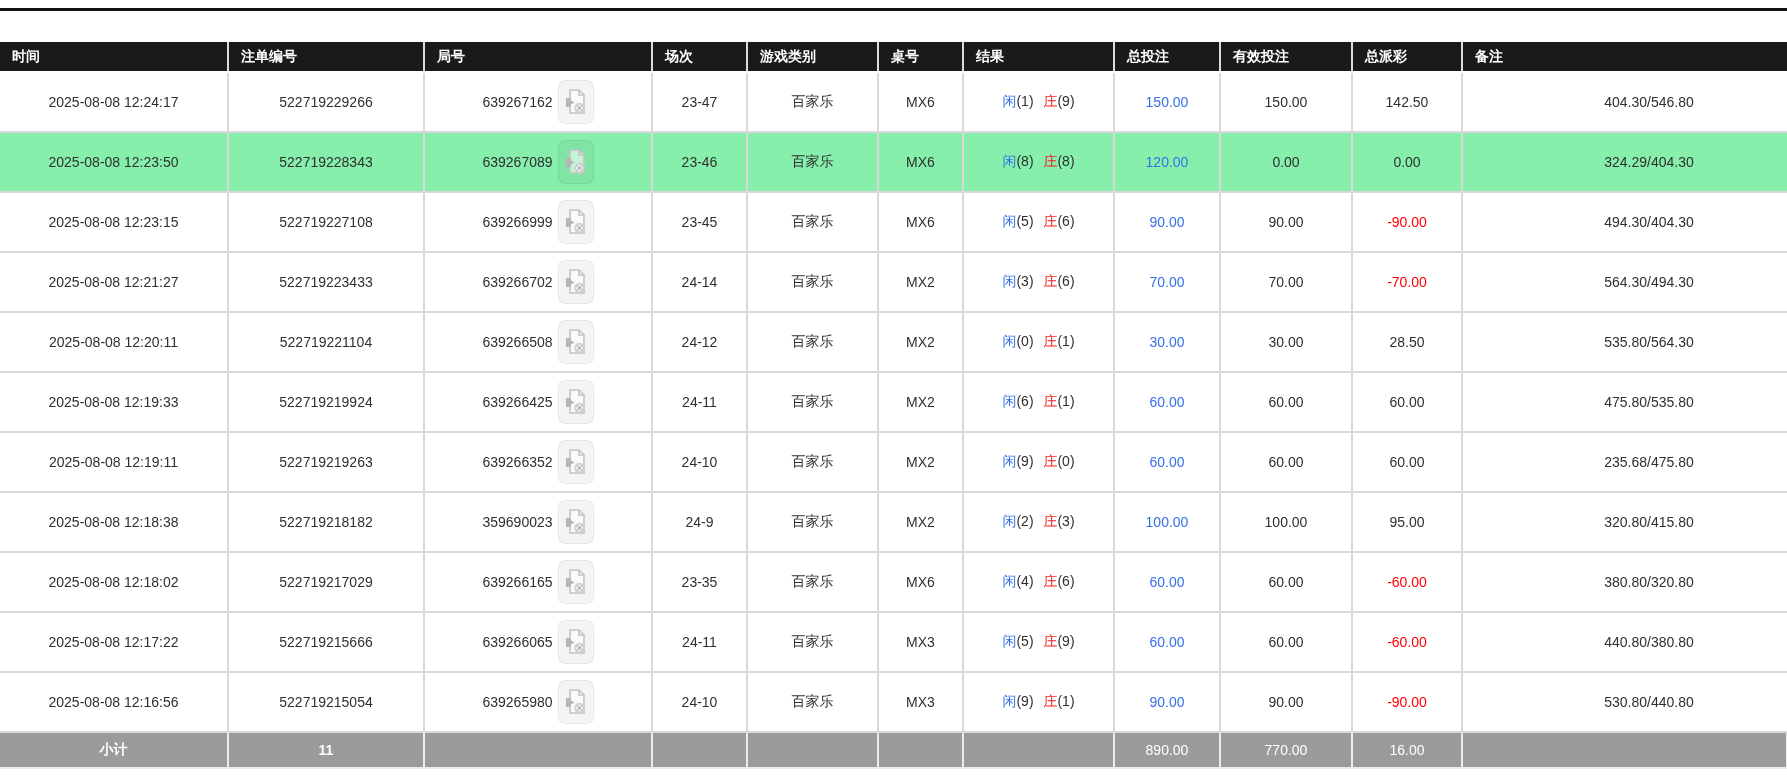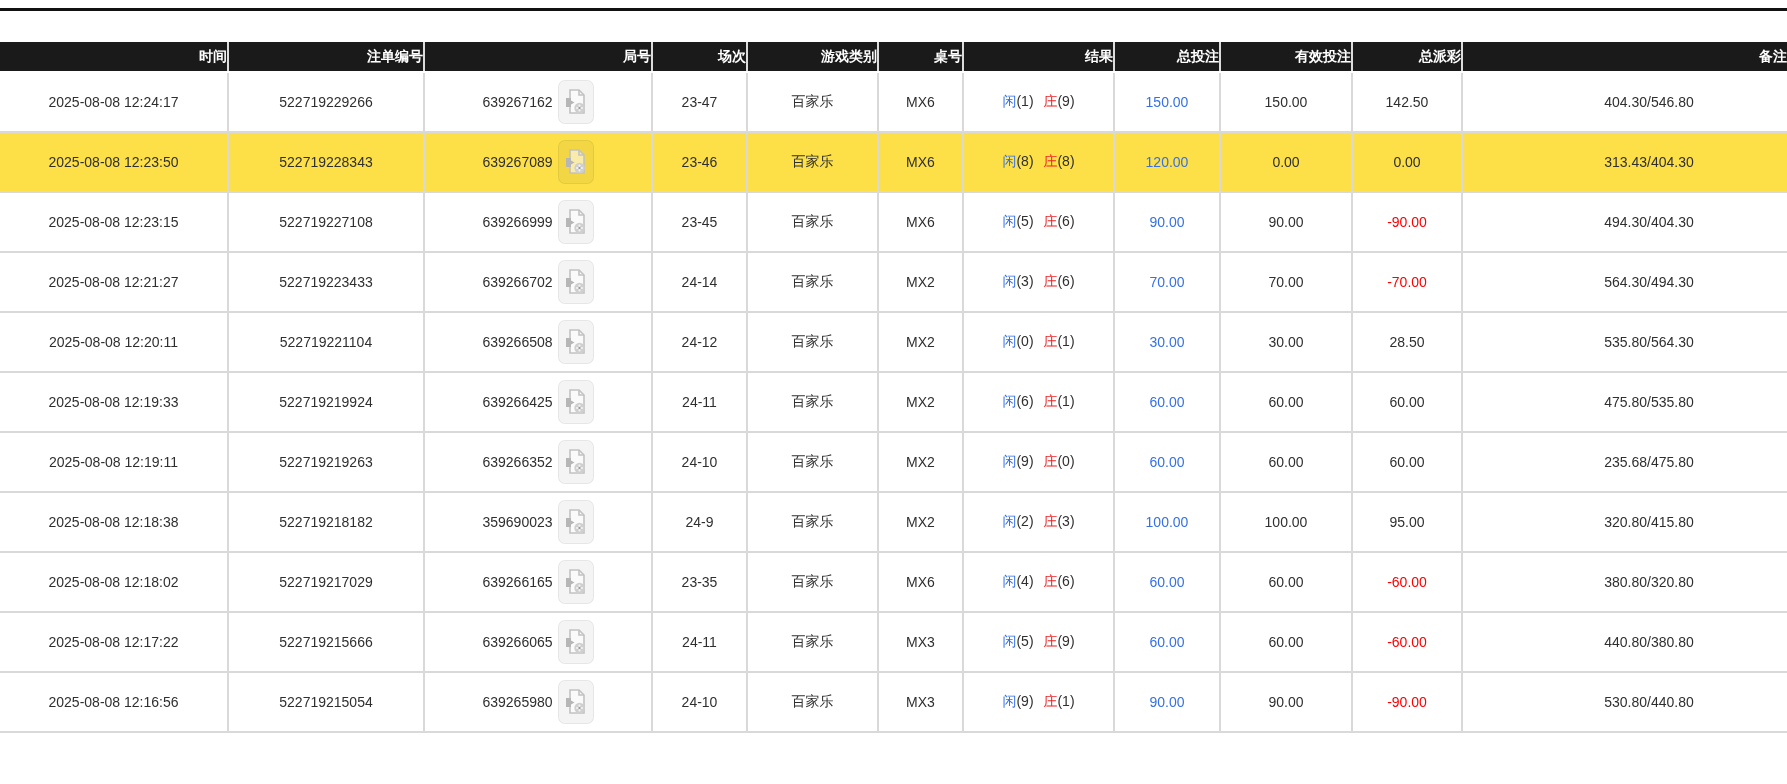--- a/index.html
+++ b/index.html
@@ -21,28 +21,29 @@
     table-layout: fixed;
     border-collapse: collapse;
     font-size: 14px;
     color: #2f2f2f;
   }
   thead tr { height: 30px; }
   thead th {
     background: #1a1a1a;
     color: #ffffff;
     font-weight: 700;
-    text-align: right;
+    text-align: left;
     vertical-align: middle;
     border-right: 2px solid #dcdcdc;
     border-bottom: 2px solid #ffffff;
+    padding-left: 12px;
   }
   thead th:last-child { border-right: none; }
   tbody tr.data-row { height: 60px; background: #ffffff; }
-  tbody tr.data-row.highlight { background: #fde047; }
+  tbody tr.data-row.highlight { background: #86efac; }
   tbody td {
     text-align: center;
     vertical-align: middle;
     border-right: 2px solid #d9d9d9;
     border-bottom: 2px solid #d9d9d9;
   }
   tbody td:last-child { border-right: none; padding-left: 48px; }
   .round-wrap {
     display: inline-flex;
     align-items: center;
@@ -163,21 +164,21 @@
     </td>
     <td>23-46</td>
     <td>百家乐</td>
     <td>MX6</td>
     <td>
       <span class="player-label">闲</span><span class="player-score">(8) </span><span class="banker-label">庄</span><span class="banker-score">(8)</span>
     </td>
     <td class="bet-link">120.00</td>
     <td>0.00</td>
     <td class="payout">0.00</td>
-    <td>313.43/404.30</td>
+    <td>324.29/404.30</td>
   </tr>
 
   <tr class="data-row">
     <td>2025-08-08 12:23:15</td>
     <td>522719227108</td>
     <td>
       <span class="round-wrap">
         <span class="round-num">639266999</span>
         <span class="video-icon">
           <svg width="22" height="28" viewBox="0 0 22 28" aria-hidden="true">
@@ -464,15 +465,28 @@
     <td>
       <span class="player-label">闲</span><span class="player-score">(9) </span><span class="banker-label">庄</span><span class="banker-score">(1)</span>
     </td>
     <td class="bet-link">90.00</td>
     <td>90.00</td>
     <td class="payout neg">-90.00</td>
     <td>530.80/440.80</td>
   </tr>
 </tbody>
   <tbody id="summary-rows">
+  <tr class="summary">
+    <td class="sum-label">小计</td>
+    <td class="sum-count">11</td>
+    <td></td>
+    <td></td>
+    <td></td>
+    <td></td>
+    <td></td>
+    <td>890.00</td>
+    <td>770.00</td>
+    <td>16.00</td>
+    <td></td>
+  </tr>
 
 </tbody>
 </table>
 
 </body></html>

